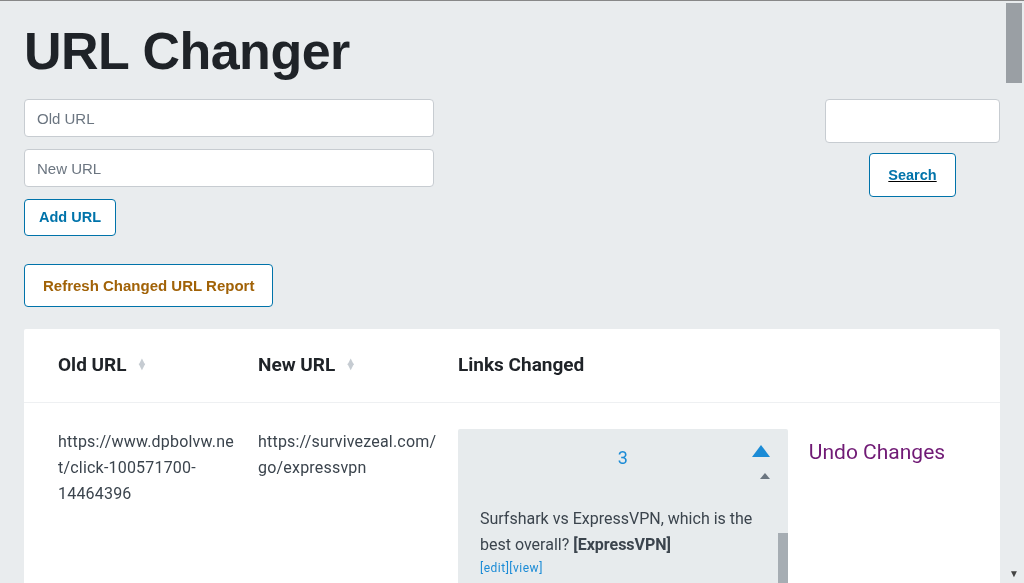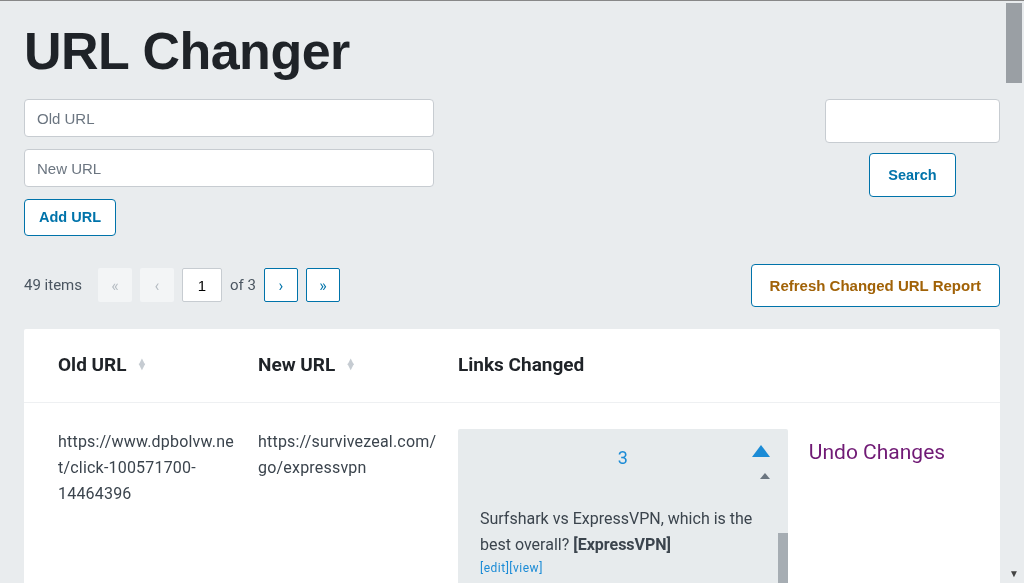--- a/index.html
+++ b/index.html
@@ -20,20 +20,21 @@
     font-weight: 700;
     color: #1f2328;
     letter-spacing: -0.5px;
     margin-bottom: 18px;
     font-family: "Segoe UI", Arial, sans-serif;
   }
   .top-row {
     display: flex;
     justify-content: space-between;
     align-items: flex-start;
+    text-decoration: underline;
   }
   .left-form { width: 410px; }
   .text-input {
     width: 100%;
     height: 38px;
     border: 1px solid #c7ccd1;
     border-radius: 4px;
     background: #fff;
     padding: 0 12px;
     font-size: 15px;
@@ -259,31 +260,20 @@
       <input class="text-input" type="text" placeholder="New URL" style="">
       <button class="btn">Add URL</button>
     </div>
     <div class="right-search">
       <input class="text-input" type="text" style="">
       <button class="btn">Search</button>
     </div>
   </div>
 
   <div class="row2">
-    <div class="pager">
-      <span class="count">49 items</span>
-      <span class="pbtn">«</span>
-      <span class="pbtn">‹</span>
-      <span class="pbtn input">
-          <input type="text" value="1" style="">
-        </span>
-      <span class="ofn">of 3</span>
-      <span class="pbtn active">›</span>
-      <span class="pbtn active">»</span>
-    </div>
     <button class="refresh-btn">Refresh Changed URL Report</button>
   </div>
 
   <div class="table-wrap">
     <div class="thead">
       <div class="th col-old">
         <span>Old URL</span>
         <span class="sort-arrows">
             <span>▲</span>
             <span>▼</span>

